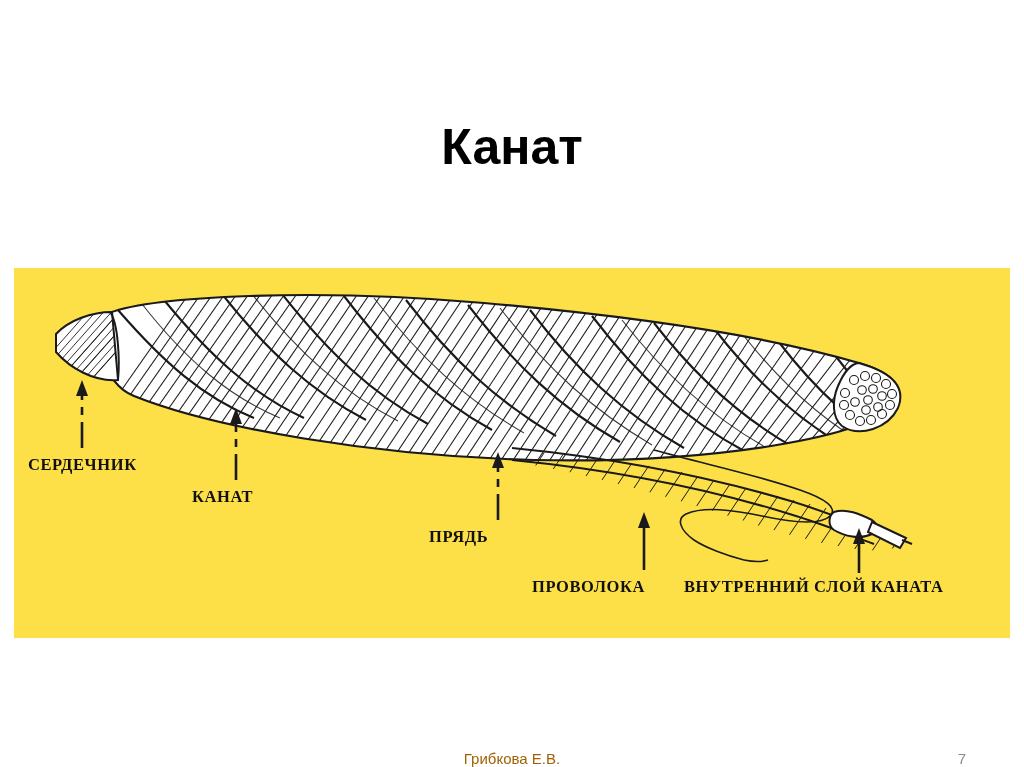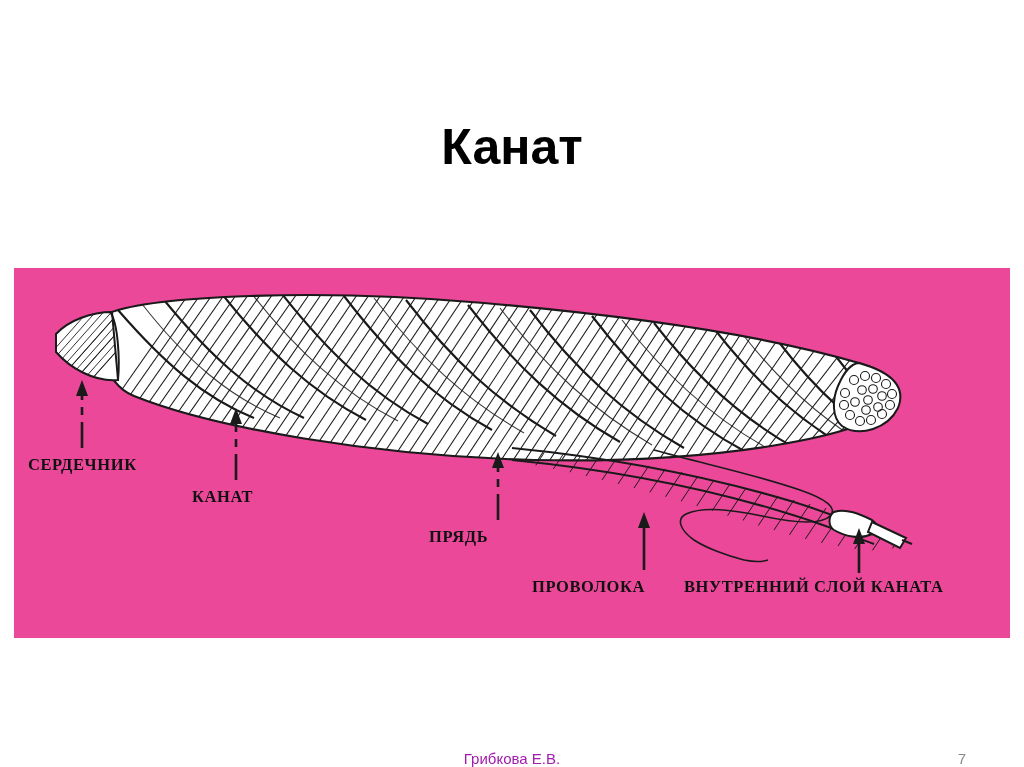--- a/index.html
+++ b/index.html
@@ -37,40 +37,40 @@
     color: #000000;
     line-height: 1.1;
   }
 
   .figure-area {
     position: absolute;
     left: 14px;
     top: 240px;
     width: 996px;
     height: 370px;
-    background: #ec4899;
+    background: #fde047;
     box-shadow: 0 0 0 1px #fbfbfb;
   }
 
   .figure-svg {
     position: absolute;
     left: 0;
     top: 0;
     width: 996px;
     height: 370px;
   }
 
   .footer-author {
     position: absolute;
     left: 0;
     top: 722px;
     width: 1024px;
     text-align: center;
     font-size: 15px;
-    color: #a21caf;
+    color: #a16207;
     font-family: "Liberation Sans", sans-serif;
   }
 
   .footer-page {
     position: absolute;
     right: 58px;
     top: 722px;
     font-size: 15px;
     color: #8a8a8a;
     font-family: "Liberation Sans", sans-serif;

